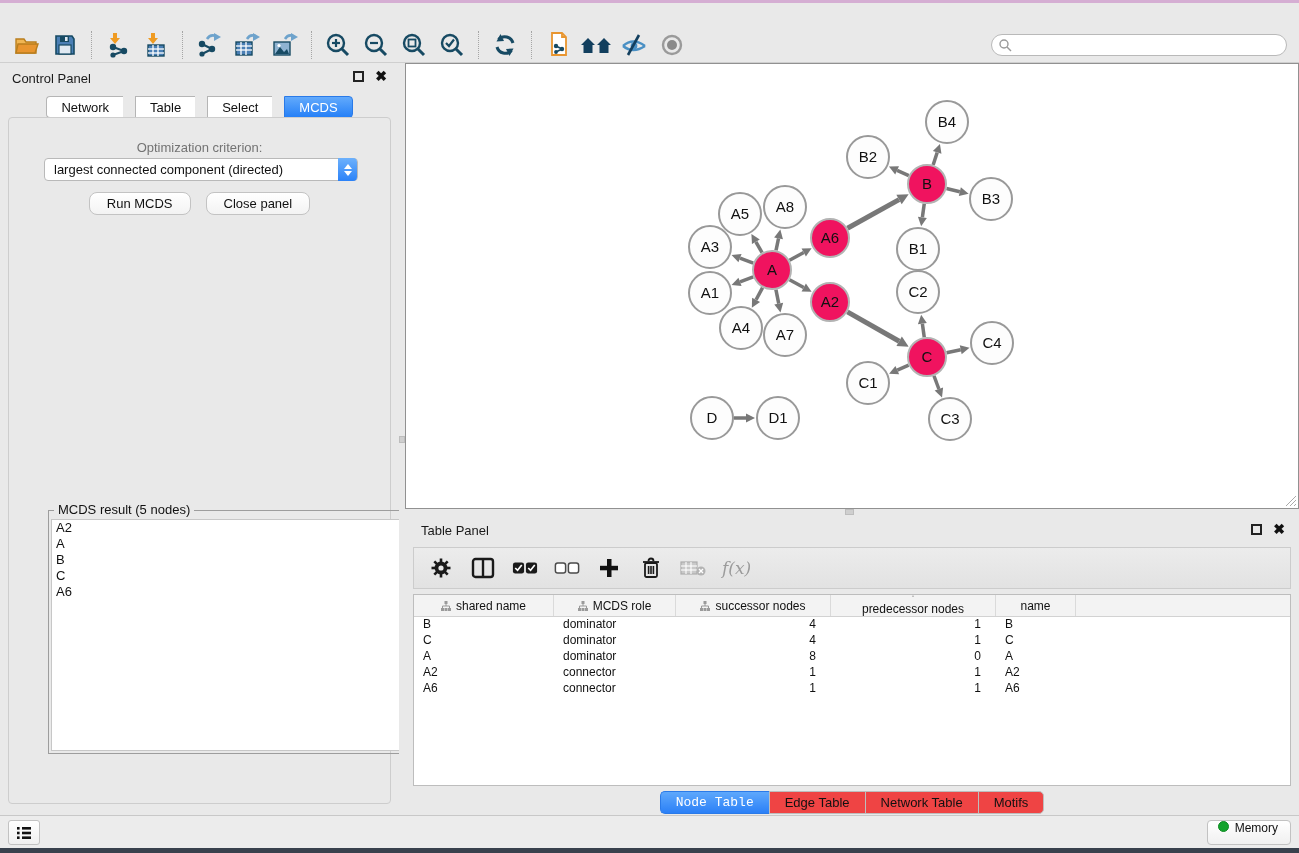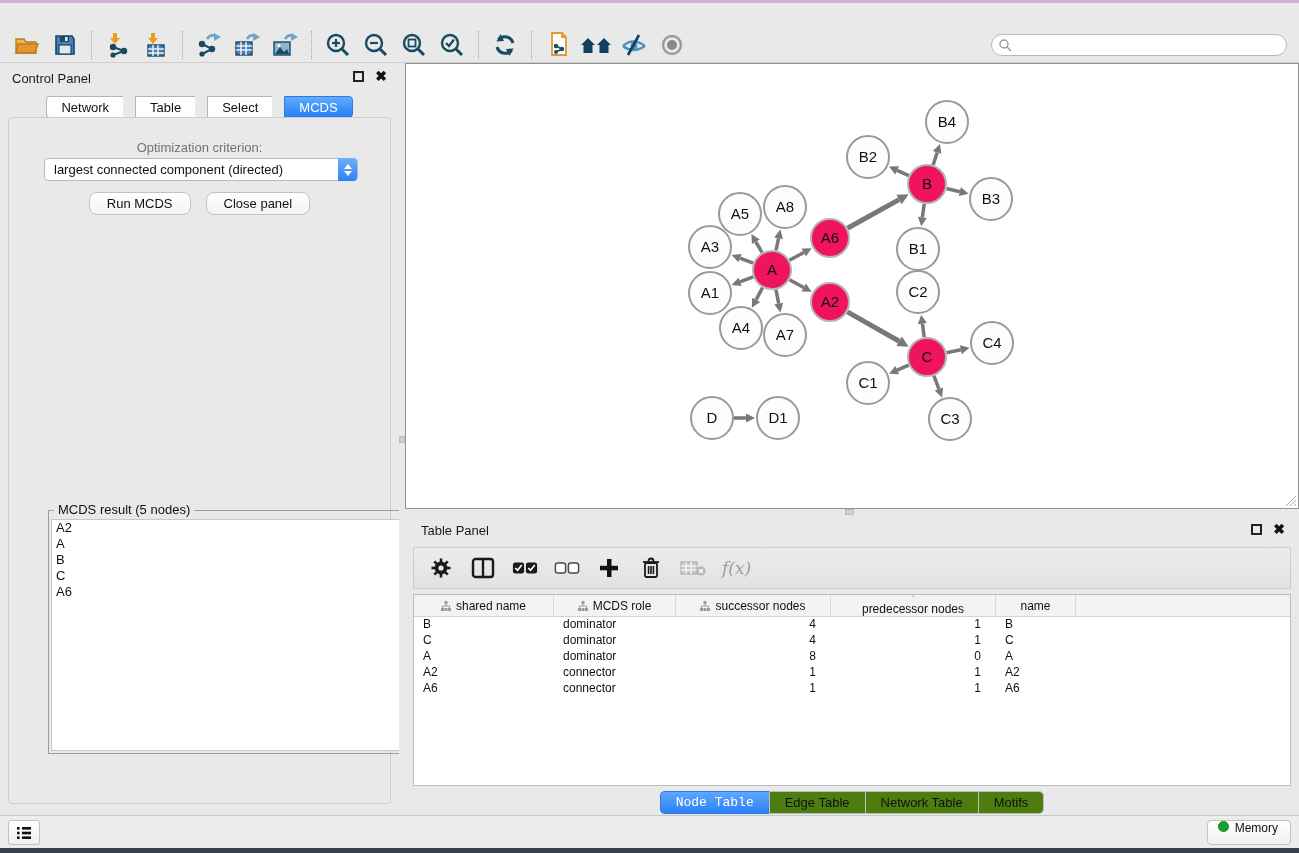--- a/index.html
+++ b/index.html
@@ -105,21 +105,21 @@
 
   .data-table { position:absolute; left:8px; top:79px; width:878px; height:192px; background:#fff;
     border:1px solid #bdbdbd; overflow:hidden; }
   .dt-header { display:flex; height:22px; background:#f3f3f3; border-bottom:1px solid #d2d2d2; }
   .dt-th { display:flex; align-items:center; justify-content:center; gap:5px; font-size:12px;
     color:#111; border-right:1px solid #dadada; position:relative; }
   .dt-row { display:flex; height:16px; }
   .dt-td { font-size:12px; color:#111; line-height:15px; white-space:nowrap; overflow:hidden; }
 
   .tp-tabs { position:absolute; left:0; right:0; top:276px; display:flex; justify-content:center; }
-  .tp-tab { height:23px; padding:0 15px; font-size:13px; line-height:22px; background:#4d7c0f;
+  .tp-tab { height:23px; padding:0 15px; font-size:13px; line-height:22px; background:#ef4444;
     border:1px solid #bdbdbd; border-right:none; color:#111; }
   .tp-tab:first-child { border-radius:5px 0 0 5px;font-family:Liberation Mono, monospace; }
   .tp-tab:last-child { border-radius:0 5px 5px 0; border-right:1px solid #bdbdbd; }
   .tp-tab.selected { background:linear-gradient(#5ea8fc,#2b80f7); border-color:#2a7ae8; color:#fff; }
 
   
   .statusbar { position:absolute; left:0; top:815px; width:100%; height:33px; background:#ececec;
     border-top:1px solid #c8c8c8; }
   .status-left-btn { position:absolute; left:8px; top:4px; width:32px; height:25px;
     background:linear-gradient(#ffffff,#f0f0f0); border:1px solid #c2c2c2; border-radius:3px;

